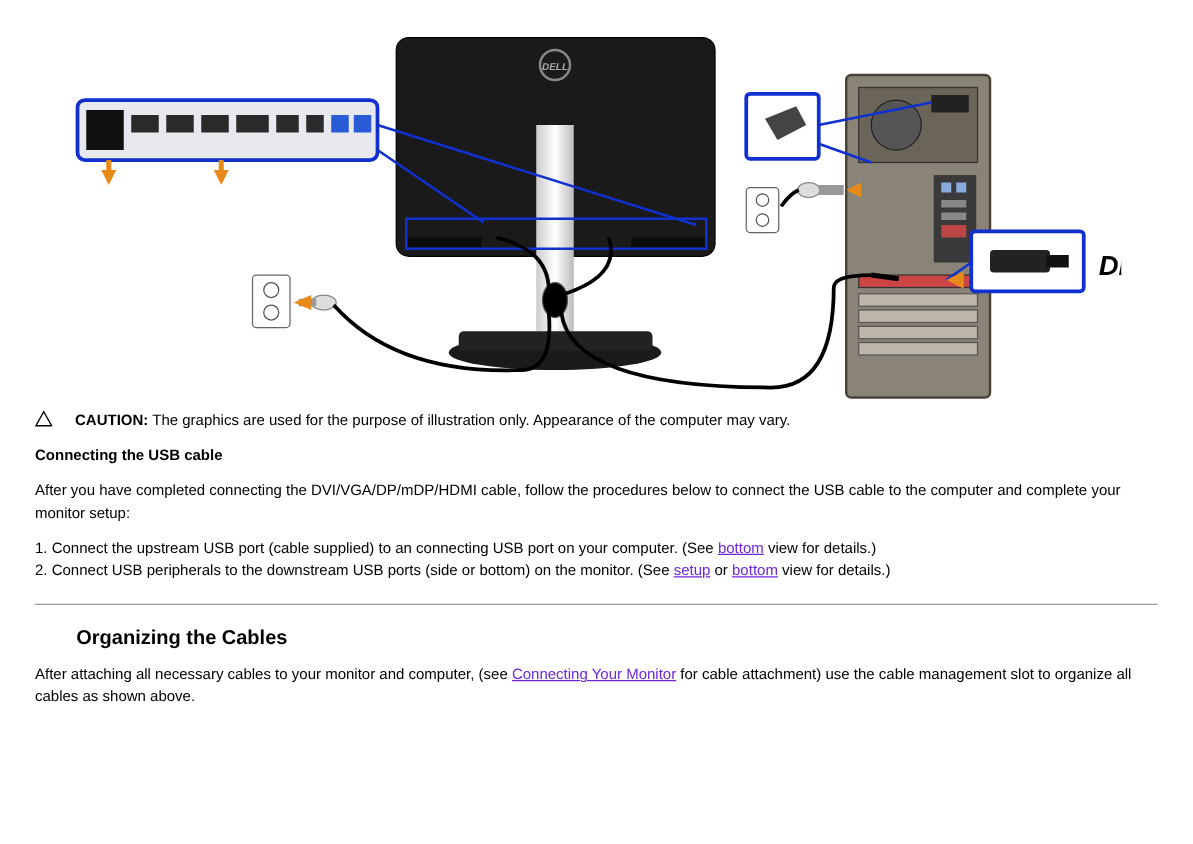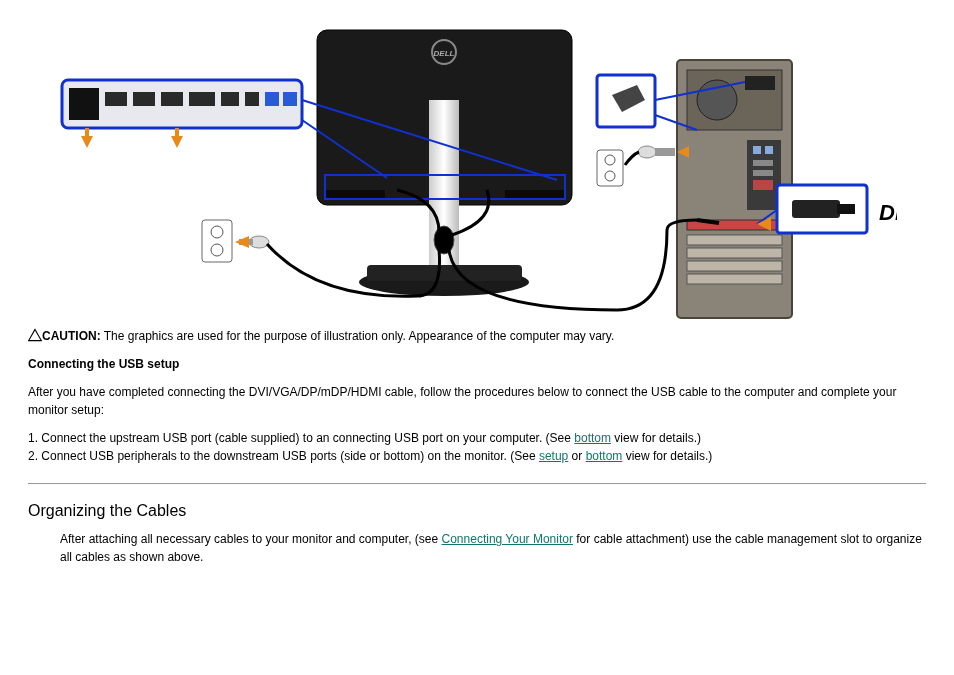--- a/index.html
+++ b/index.html
@@ -19,57 +19,57 @@
     position: relative;
     font-style: italic;
   }
   .diagram {
     display: block;
     margin: 0 auto;
   }
   .caution-row {
     display: flex;
     align-items: flex-start;
-    gap: 0;
+    gap: 18px;
     margin-top: 8px;
   }
   .caution-tri {
     width: 14px;
     height: 14px;
     flex-shrink: 0;
   }
   .caution-text {
     line-height: 1.45;
     font-size: 12px;
   }
   .para {
     margin-top: 10px;
     line-height: 1.5;
     font-size: 12px;
   }
   .para a, .link {
-    color: #0f766e;
+    color: #6d28d9;
     text-decoration: underline;
     cursor: pointer;
   }
   hr.sep {
     margin-top: 18px;
     border: none;
     border-top: 1px solid #999;
   }
   .h3 {
     font-size: 16px;
-    font-weight: normal;
+    font-weight: bold;
     margin-top: 18px;
+    margin-left: 33px;
   }
   .steps-intro {
     margin-top: 10px;
     font-size: 12px;
     line-height: 1.5;
-    margin-left: 32px;
   }
 </style>
 </head>
 <body>
 
 <div class="diagram-wrap">
 
   <svg class="diagram" width="840" height="300" viewBox="0 0 840 300">
 
     <rect x="260" y="10" width="255" height="175" rx="10" fill="#1a1a1a" stroke="#000"></rect>
@@ -183,21 +183,21 @@
 
 <div class="caution-row">
   <svg class="caution-tri" viewBox="0 0 20 20">
     <polygon points="10,2 19,18 1,18" fill="none" stroke="#000" stroke-width="1.6"></polygon>
   </svg>
   <div class="caution-text">
     <b>CAUTION:</b><span> The graphics are used for the purpose of illustration only. Appearance of the computer may vary.</span>
   </div>
 </div>
 
-<div class="para"><b>Connecting the USB setup</b></div>
+<div class="para"><b>Connecting the USB cable</b></div>
 <div class="para">After you have completed connecting the DVI/VGA/DP/mDP/HDMI cable, follow the procedures below to connect the USB cable to the computer and complete your monitor setup:</div>
 <div class="para">
   1. <span>Connect the upstream USB port (cable supplied) to an connecting USB port on your computer. (See </span><a class="link">bottom</a><span> view for details.)</span><br>
   2. <span>Connect USB peripherals to the downstream USB ports (side or bottom) on the monitor. (See </span><a class="link">setup</a><span> or </span><a class="link">bottom</a><span> view for details.)</span>
 </div>
 
 <hr class="sep">
 
 <div class="h3">Organizing the Cables</div>
 

